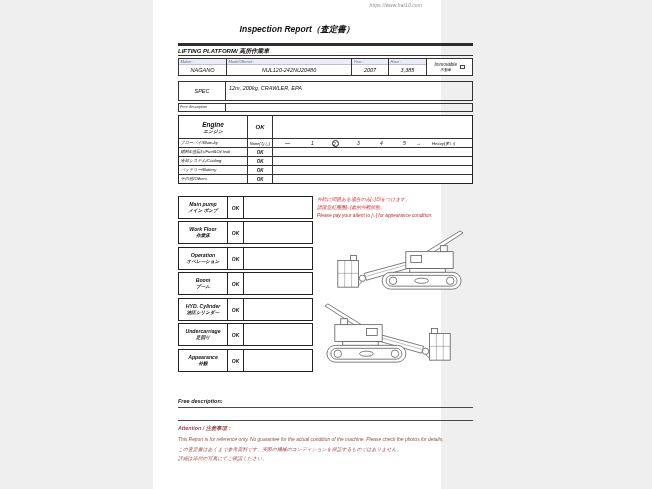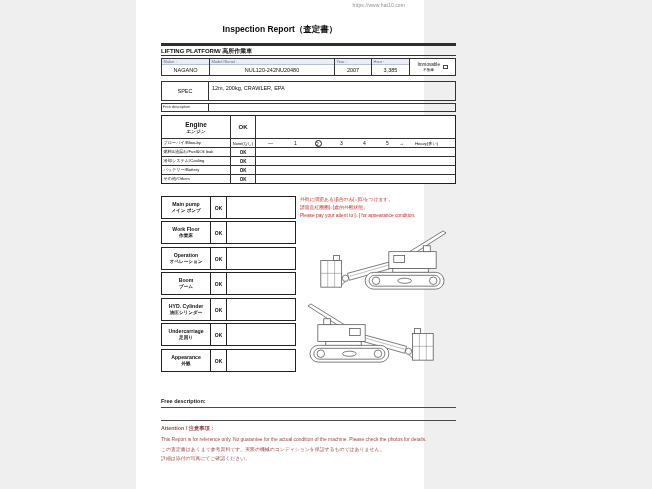--- a/index.html
+++ b/index.html
@@ -4,23 +4,24 @@
 <style>
   * { box-sizing: border-box; margin: 0; padding: 0; }
   html,body { width:652px; height:489px; overflow:hidden; }
   body {
     background:#efefef;
     font-family:"Liberation Sans", sans-serif;
     position:relative;
     color:#111;
   }
   .page {
-    position:absolute; left:136px; top:0;
+    position:absolute; left:153px; top:0;
     width:288px; height:489px;
     background:#ffffff;
+    font-style:italic;
   }
   .abs { position:absolute; }
 
   .url { top:2px; right:19px; font-size:5px; color:#8f8f8f; letter-spacing:.1px; }
   .title { top:24px; left:0; width:100%; text-align:center; font-size:8.5px; font-weight:bold; color:#0d0d0d; }
 
   .thick-bar { left:25px; top:43px; width:295px; height:2.5px; background:#2e2e2e; }
   .sec-title { left:25px; top:46.5px; font-size:6px; font-weight:bold; color:#0d0d0d; }
   .sec-line  { left:25px; top:55px; width:295px; height:1px; background:#333; }
 

